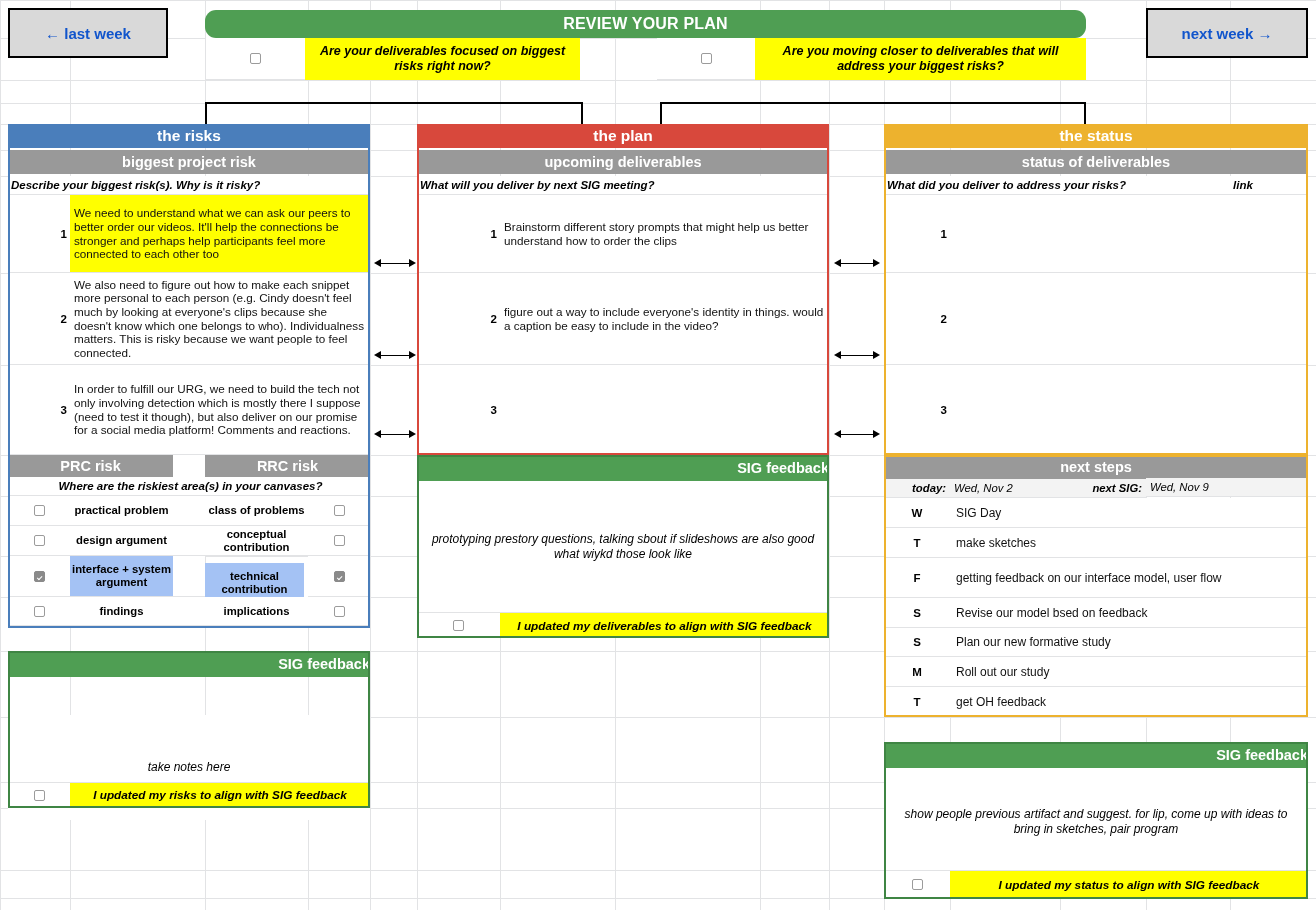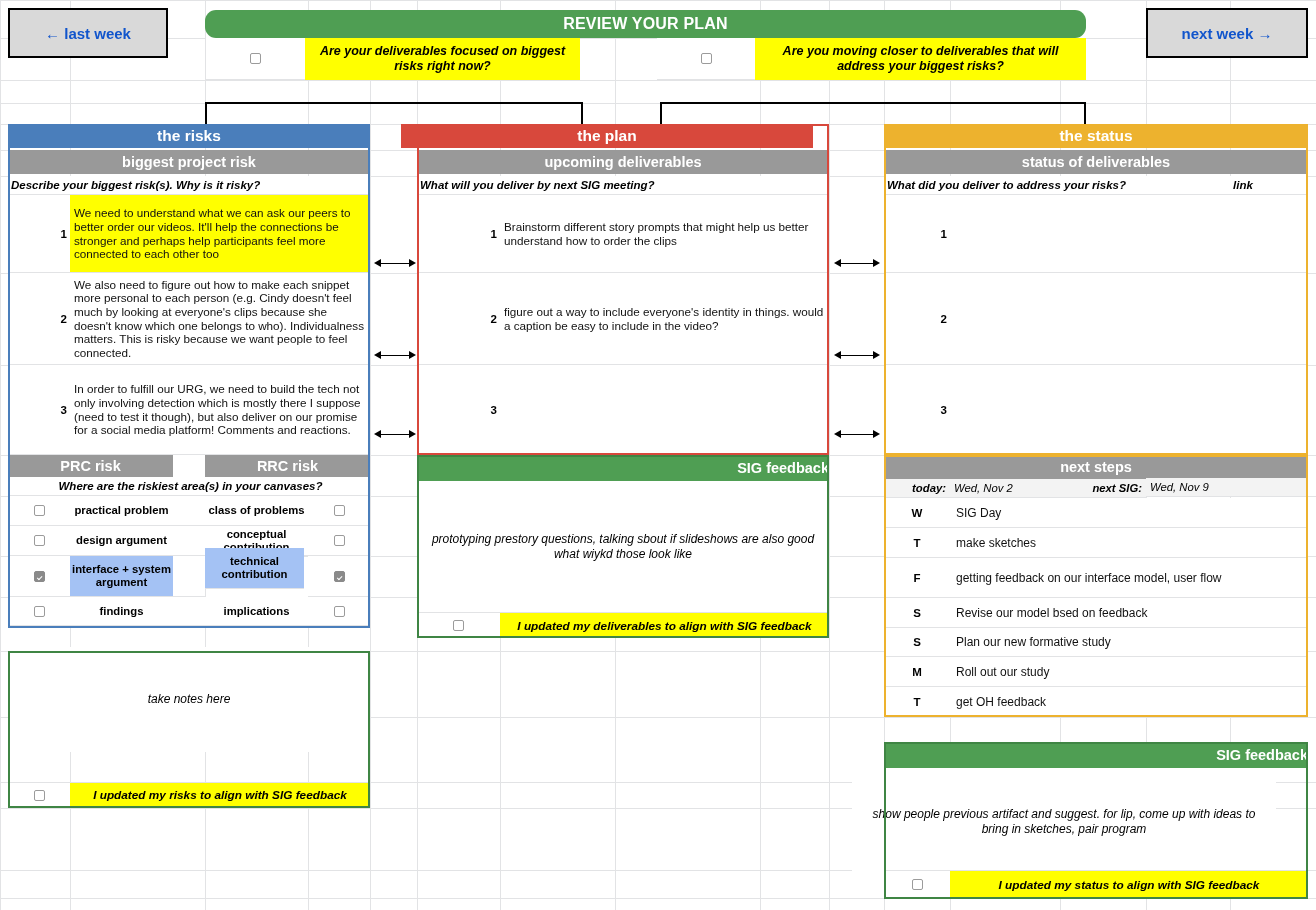--- a/index.html
+++ b/index.html
@@ -274,21 +274,21 @@
   <div class="cb"></div>
 </div>
 
 <div class="abs cbwrap cellline" style="left:8px;top:556px;width:62px;height:41px;">
   <div class="cb checked"></div>
 </div>
 <div class="abs optlabel hl cellline" style="left:70px;top:556px;width:103px;height:41px;">
   <span>interface + system argument</span>
 </div>
 <div class="abs cellline" style="left:173px;top:556px;width:32px;height:41px;background:#fff;"></div>
-<div class="abs optlabel hl cellline" style="left:205px;top:548px;width:99px;height:41px;">
+<div class="abs optlabel hl cellline" style="left:205px;top:563px;width:99px;height:41px;">
   <span>technical contribution</span>
 </div>
 <div class="abs cbwrap cellline" style="left:308px;top:556px;width:62px;height:41px;">
   <div class="cb checked"></div>
 </div>
 
 <div class="abs cbwrap cellline" style="left:8px;top:597px;width:62px;height:29px;">
   <div class="cb"></div>
 </div>
 <div class="abs optlabel cellline" style="left:70px;top:597px;width:103px;height:29px;">
@@ -298,34 +298,34 @@
 <div class="abs optlabel cellline" style="left:205px;top:597px;width:103px;height:29px;">
   <span>implications</span>
 </div>
 <div class="abs cbwrap cellline" style="left:308px;top:597px;width:62px;height:29px;">
   <div class="cb"></div>
 </div>
 
 <div class="abs greenhdr" style="left:8px;top:651px;width:362px;height:26px;">
   <span>SIG feedback</span>
 </div>
-<div class="abs notes" style="left:8px;top:647px;width:362px;height:105px;font-style:italic;">
+<div class="abs notes" style="left:8px;top:715px;width:362px;height:105px;font-style:italic;">
   <span>take notes here</span>
 </div>
 <div class="abs cbwrap" style="left:8px;top:782px;width:62px;height:25px;border-top:1px solid #e2e3e5;">
   <div class="cb"></div>
 </div>
 <div class="abs confirm" style="left:70px;top:782px;width:300px;height:25px;border-top:1px solid #e2e3e5;">
   <span>I updated my risks to align with SIG feedback</span>
 </div>
 
 <div class="abs panelborder pb-blue" style="left:8px;top:124px;width:362px;height:504px;"></div>
 <div class="abs panelborder pb-green" style="left:8px;top:651px;width:362px;height:157px;"></div>
 
-<div class="abs coltitle red" style="left:401px;top:124px;width:412px;height:24px;">
+<div class="abs coltitle red" style="left:417px;top:124px;width:412px;height:24px;">
   <span>the plan</span>
 </div>
 <div class="abs subtitle" style="left:417px;top:150px;width:412px;height:24px;">
   <span>upcoming deliverables</span>
 </div>
 <div class="abs prompt cellline" style="left:417px;top:176px;width:412px;height:19px;">
   <span>What will you deliver by next SIG meeting?</span>
 </div>
 
 <div class="abs numcell cellline" style="left:417px;top:195px;width:83px;height:78px;">
@@ -469,21 +469,21 @@
 <div class="abs daylbl cellline" style="left:884px;top:687px;width:66px;height:30px;">
     <span>T</span>
   </div>
 <div class="abs daytxt cellline" style="left:950px;top:687px;width:358px;height:30px;">
     <span>get OH feedback</span>
   </div>
 
 <div class="abs greenhdr" style="left:884px;top:742px;width:424px;height:26px;">
   <span>SIG feedback</span>
 </div>
-<div class="abs notes" style="left:852px;top:768px;width:424px;height:108px;">
+<div class="abs notes" style="left:884px;top:768px;width:424px;height:108px;">
   <span>show people previous artifact and suggest. for lip, come up with ideas to bring in sketches, pair program</span>
 </div>
 <div class="abs cbwrap" style="left:884px;top:870px;width:66px;height:28px;border-top:1px solid #e2e3e5;">
   <div class="cb"></div>
 </div>
 <div class="abs confirm" style="left:950px;top:870px;width:358px;height:28px;border-top:1px solid #e2e3e5;">
   <span>I updated my status to align with SIG feedback</span>
 </div>
 
 <div class="abs panelborder pb-amber" style="left:884px;top:124px;width:424px;height:331px;"></div>

